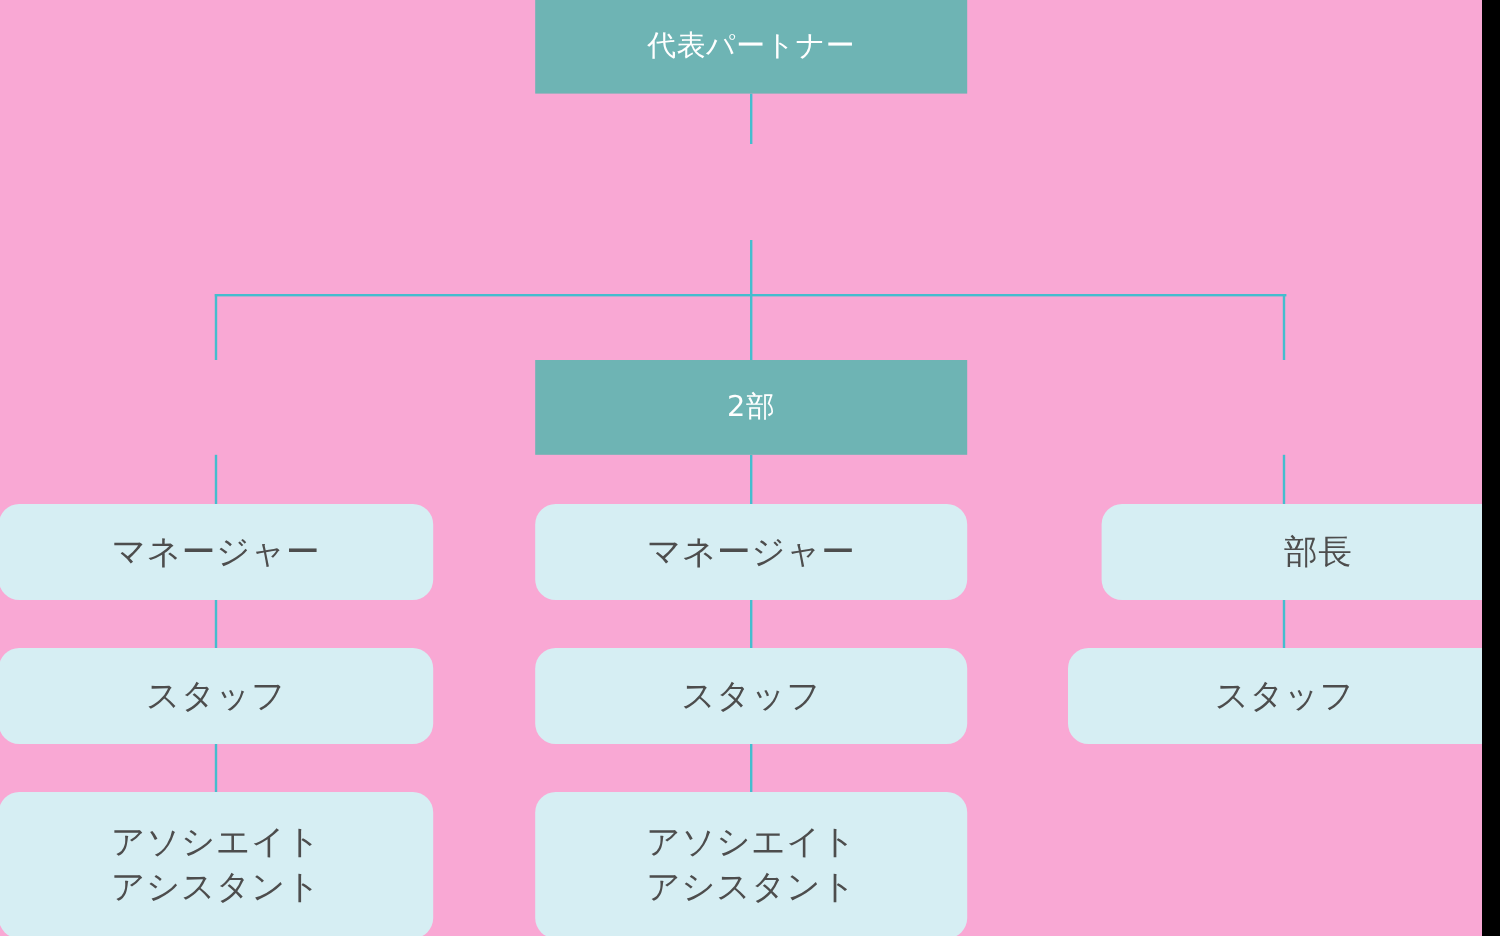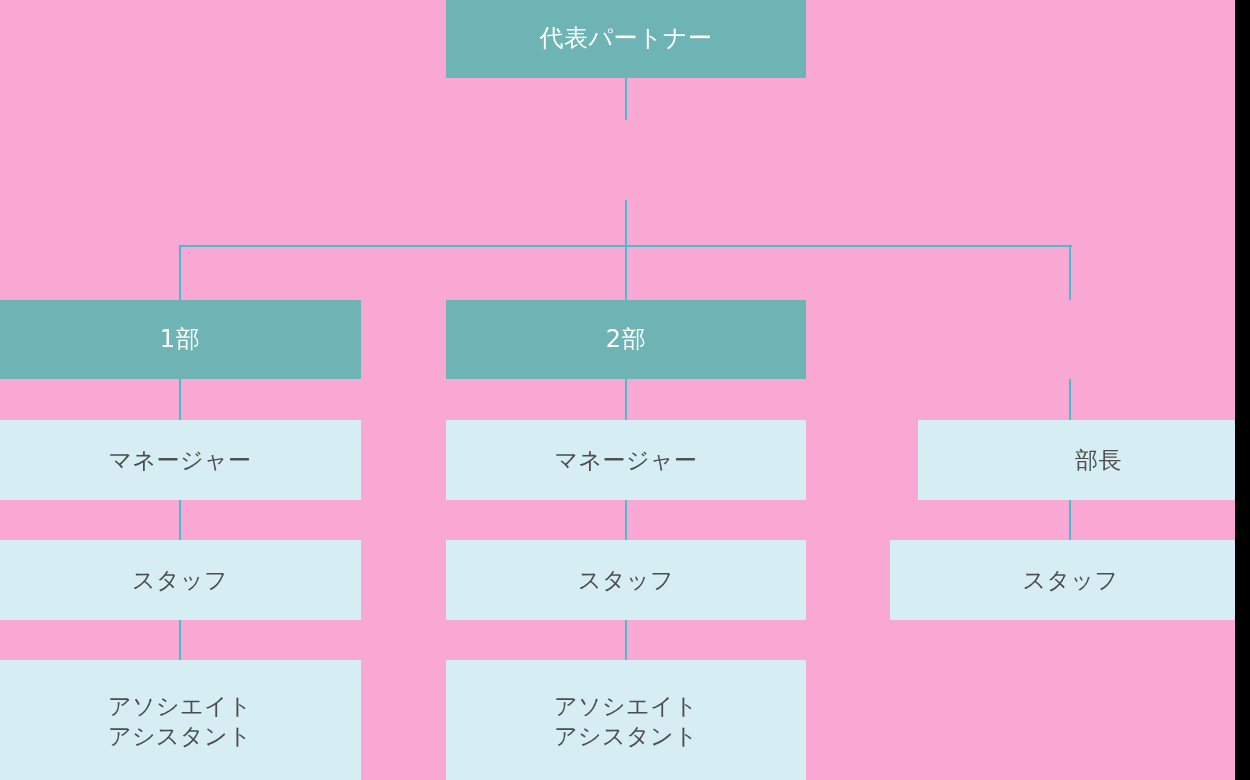--- a/index.html
+++ b/index.html
@@ -34,23 +34,24 @@
   .node.level-top {
     background: #6eb4b4;
     color: #ffffff;
     font-size: 24px;
     font-weight: 400;
     letter-spacing: 0.5px;
   }
   .node.level-role {
     background: #d6eef3;
     color: #4d4d4d;
-    font-size: 23px;
+    font-size: 28px;
     font-weight: 400;
     letter-spacing: 0.5px;
+    border-radius: 17px;
   }
   .node .label {
     display: block;
     white-space: pre-line;
   }
 
   
   .conn {
     position: absolute;
     background: #44bdce;
@@ -83,23 +84,20 @@
   <div class="conn v" style="left:1069px; top:500px; height:40px;"></div>
 
   <div class="conn v" style="left:179px; top:620px; height:40px;"></div>
   <div class="conn v" style="left:625px; top:620px; height:40px;"></div>
 
   <div class="node level-top" style="left:446px; top:0px; width:360px; height:78px;">
     <span class="label">代表パートナー</span>
   </div>
 
 
-  <div class="node level-dept" style="left:-1px; top:300px; width:362px; height:79px;">
-    <span class="label">1部</span>
-  </div>
   <div class="node level-dept" style="left:446px; top:300px; width:360px; height:79px;">
     <span class="label">2部</span>
   </div>
 
   <div class="node level-role" style="left:-1px; top:420px; width:362px; height:80px;">
     <span class="label">マネージャー</span>
   </div>
   <div class="node level-role" style="left:446px; top:420px; width:360px; height:80px;">
     <span class="label">マネージャー</span>
   </div>

